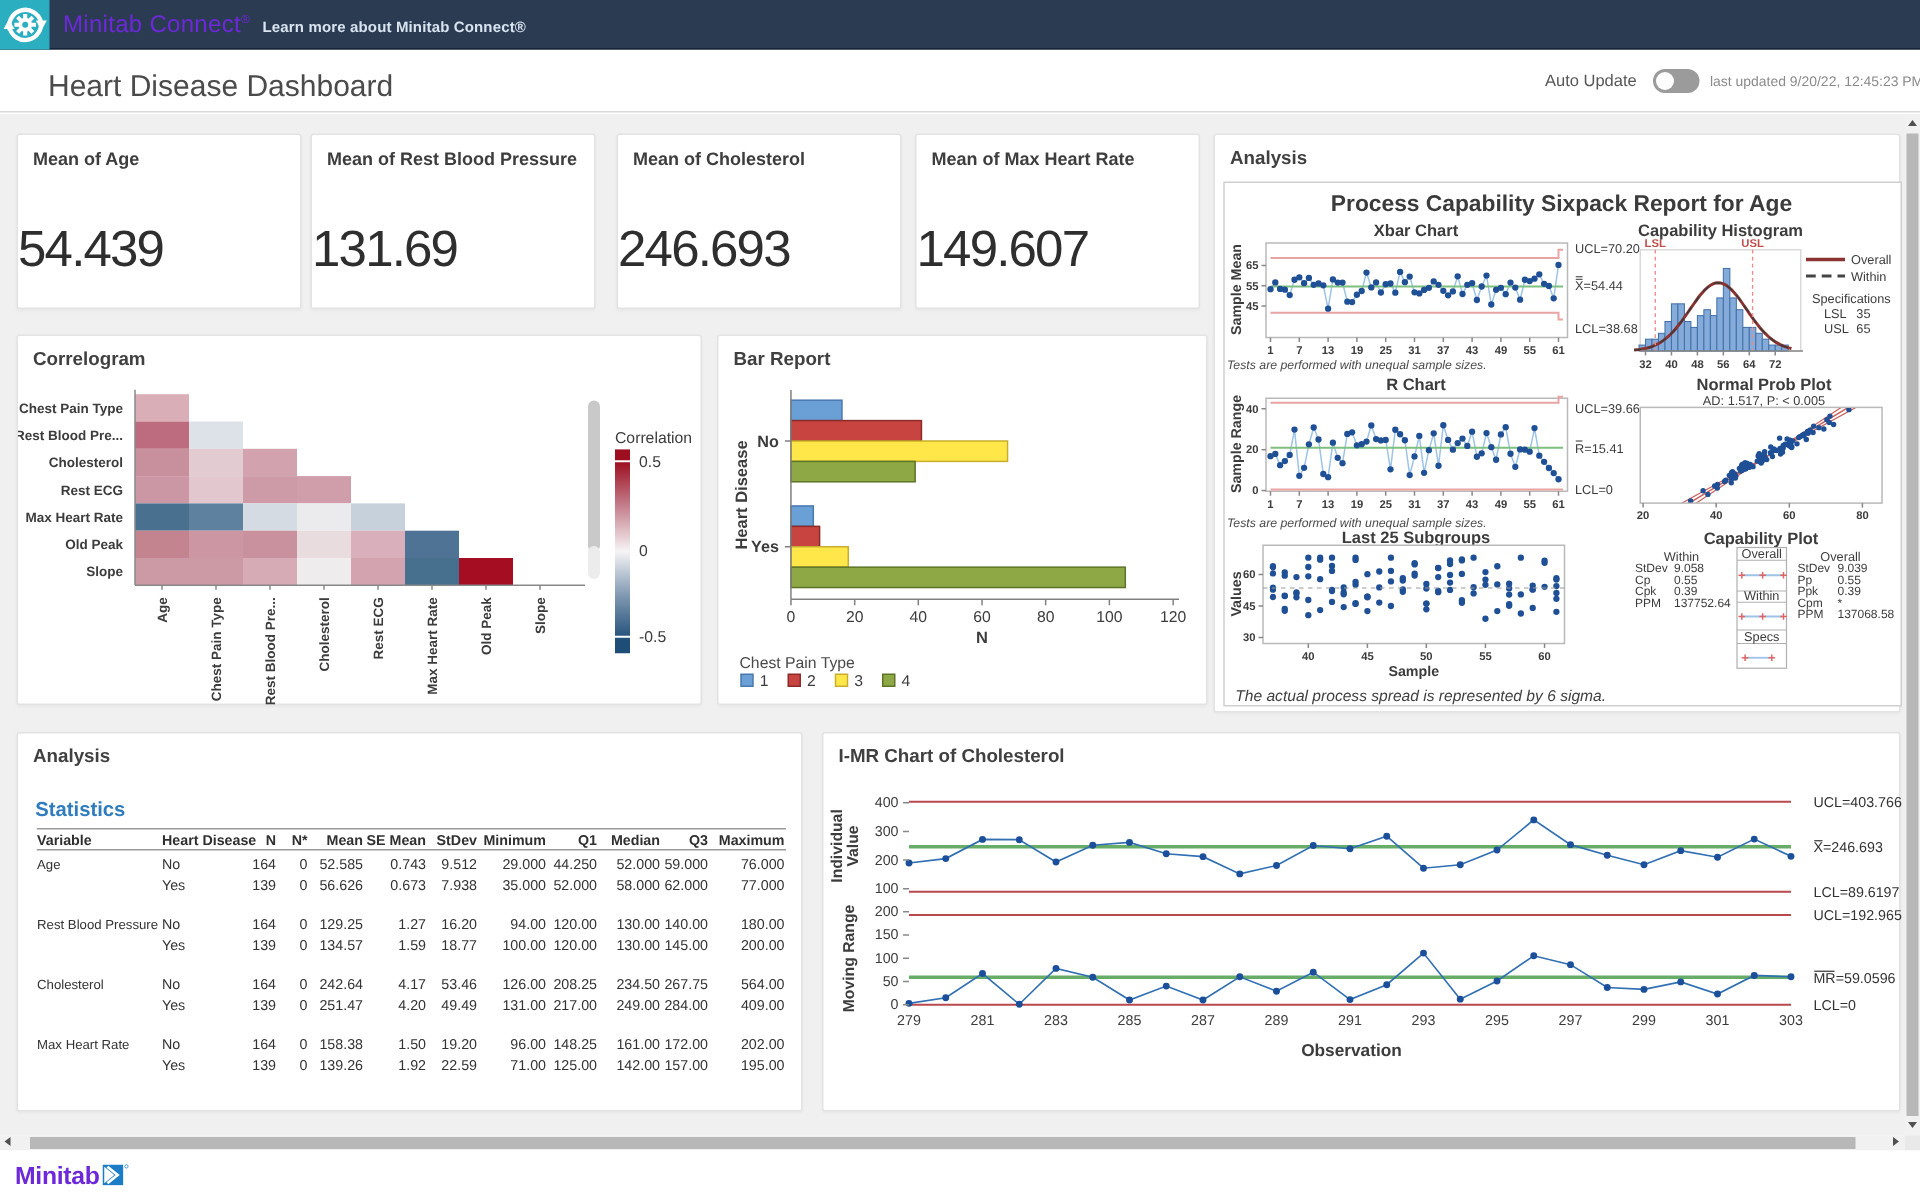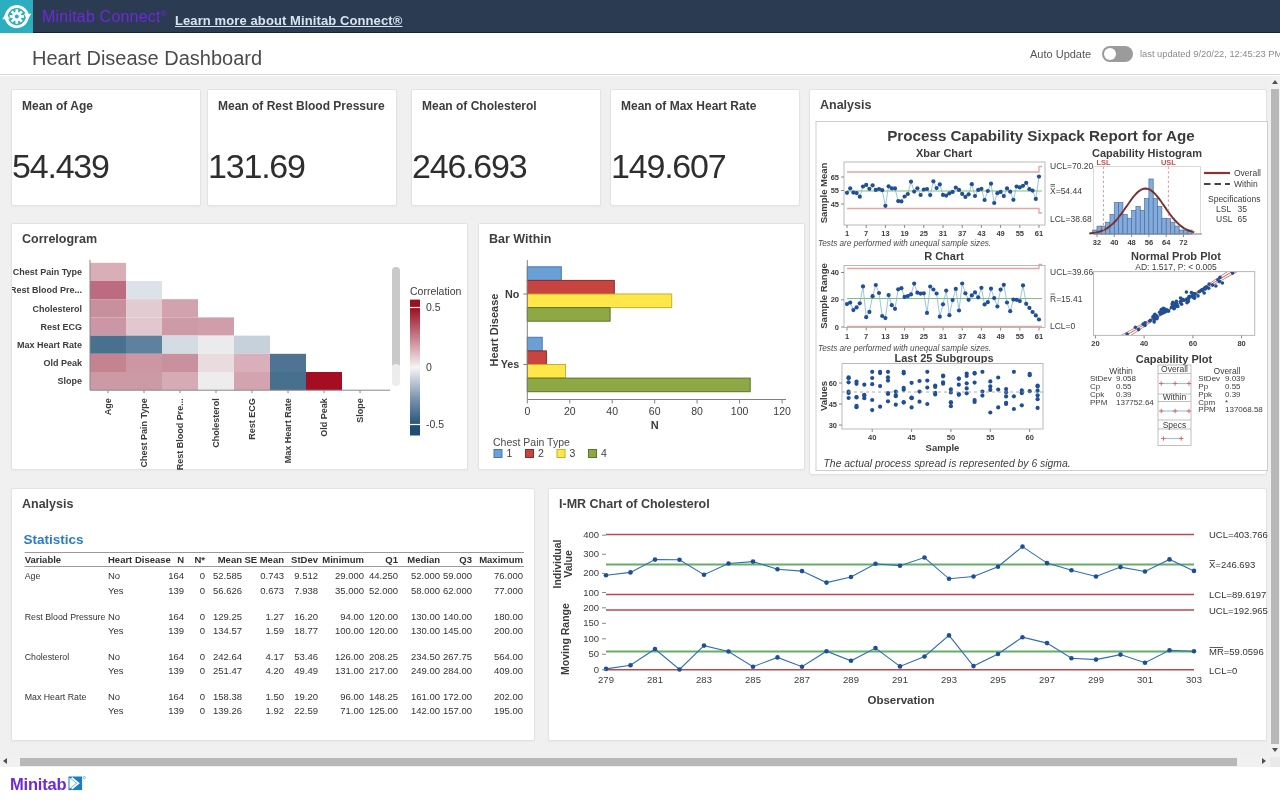--- a/index.html
+++ b/index.html
@@ -3,21 +3,21 @@
 <style>
 *{margin:0;padding:0;box-sizing:border-box;}
 html,body{width:1280px;height:802px;overflow:hidden;background:#fff;
  font-family:"Liberation Sans",sans-serif;}
 .abs{position:absolute;}
 #page{position:relative;width:1280px;height:802px;}
 #topbar{position:absolute;left:0;top:0;width:1280px;height:33px;background:#2b3c52;border-bottom:1px solid #16243a;}
 #logo{position:absolute;left:0;top:0;width:33px;height:33px;background:#2baec0;}
 #brand{position:absolute;left:42px;top:7.5px;color:#6d28d9;font-size:16px;letter-spacing:.2px;}
 #brand sup{font-size:8px;}
-#learn{position:absolute;left:175px;top:13px;color:#d9e4f0;font-size:13px;text-decoration:underline;font-weight:bold;letter-spacing:0.1px;}
+#learn{position:absolute;left:175px;top:13px;color:#d9e4f0;font-size:10px;font-weight:bold;letter-spacing:0.1px;}
 #titlebar{position:absolute;left:0;top:34px;width:1280px;height:41px;background:#fff;border-bottom:1px solid #d9d9d9;}
 #title{position:absolute;left:32px;top:47px;font-size:20px;color:#4b4b4b;}
 #autoupd{position:absolute;left:1030px;top:48px;font-size:11px;color:#565656;}
 #toggle{position:absolute;left:1102px;top:46px;width:31px;height:16px;background:#9b9b9b;border-radius:8px;}
 #toggle .knob{position:absolute;left:2px;top:2px;width:12px;height:12px;background:#fff;border-radius:50%;}
 #lastupd{position:absolute;left:1140px;top:49px;font-size:9.3px;color:#8a8a8a;white-space:nowrap;}
 #content{position:absolute;left:0;top:76px;width:1270px;height:681px;background:#f0f0f0;}
 .panel{position:absolute;background:#fff;border:1px solid #e3e3e3;border-radius:2px;box-shadow:0 1px 2px rgba(0,0,0,0.04);}
 .ptitle{position:absolute;left:10px;top:8px;font-size:12.5px;font-weight:bold;color:#404040;}
 .kpi-t{position:absolute;left:10px;top:9px;font-size:12px;font-weight:bold;color:#3d3d3d;}
@@ -150,21 +150,21 @@
         </defs>
         <rect x="398" y="75.6" width="10" height="135.9" fill="url(#cbar)"></rect>
         <line x1="398" y1="83.5" x2="408" y2="83.5" stroke="#fff" stroke-width="1.2"></line>
         <line x1="398" y1="200.5" x2="408" y2="200.5" stroke="#fff" stroke-width="1.2"></line>
         <text x="414" y="87" font-size="10.5" fill="#3c3c3c">0.5</text>
         <text x="414" y="146.5" font-size="10.5" fill="#3c3c3c">0</text>
         <text x="414" y="204" font-size="10.5" fill="#3c3c3c">-0.5</text>
       </svg>
     </div>
     <div class="panel" style="left:478px;top:223px;width:327px;height:247px;">
-      <div class="ptitle">Bar Within</div>
+      <div class="ptitle">Bar Report</div>
       <svg width="327" height="247" viewBox="0 0 327 247">
         <rect x="48.3" y="42.8" width="34.0" height="13.6" fill="#6ba0d7" stroke="#4878b0" stroke-width="1"></rect>
         <rect x="48.3" y="56.4" width="87.0" height="13.6" fill="#c74440" stroke="#8c2b28" stroke-width="1"></rect>
         <rect x="48.3" y="70.0" width="144.4" height="13.6" fill="#ffe74a" stroke="#c8ae2d" stroke-width="1"></rect>
         <rect x="48.3" y="83.6" width="82.8" height="13.6" fill="#8da844" stroke="#5e7426" stroke-width="1"></rect>
         <rect x="48.3" y="113.3" width="14.9" height="13.6" fill="#6ba0d7" stroke="#4878b0" stroke-width="1"></rect>
         <rect x="48.3" y="126.9" width="19.1" height="13.6" fill="#c74440" stroke="#8c2b28" stroke-width="1"></rect>
         <rect x="48.3" y="140.5" width="38.2" height="13.6" fill="#ffe74a" stroke="#c8ae2d" stroke-width="1"></rect>
         <rect x="48.3" y="154.1" width="222.9" height="13.6" fill="#8da844" stroke="#5e7426" stroke-width="1"></rect>
         <line x1="48.3" y1="36" x2="48.3" y2="175.5" stroke="#808080"></line>

